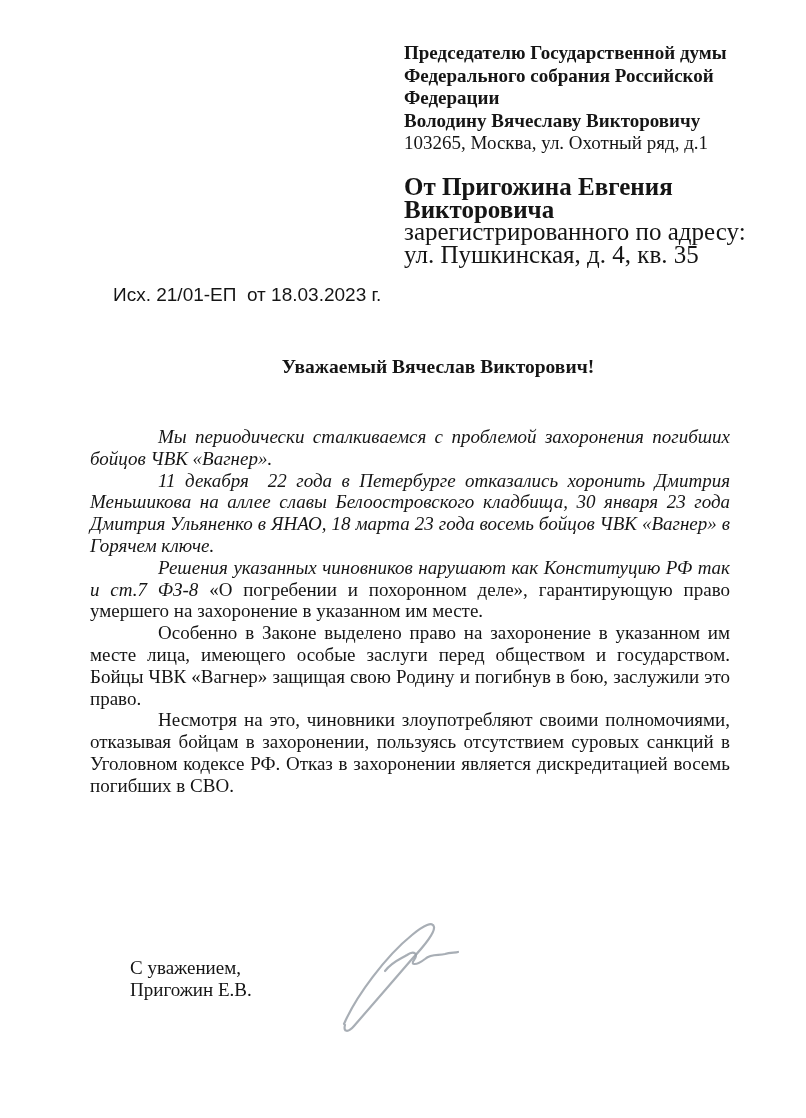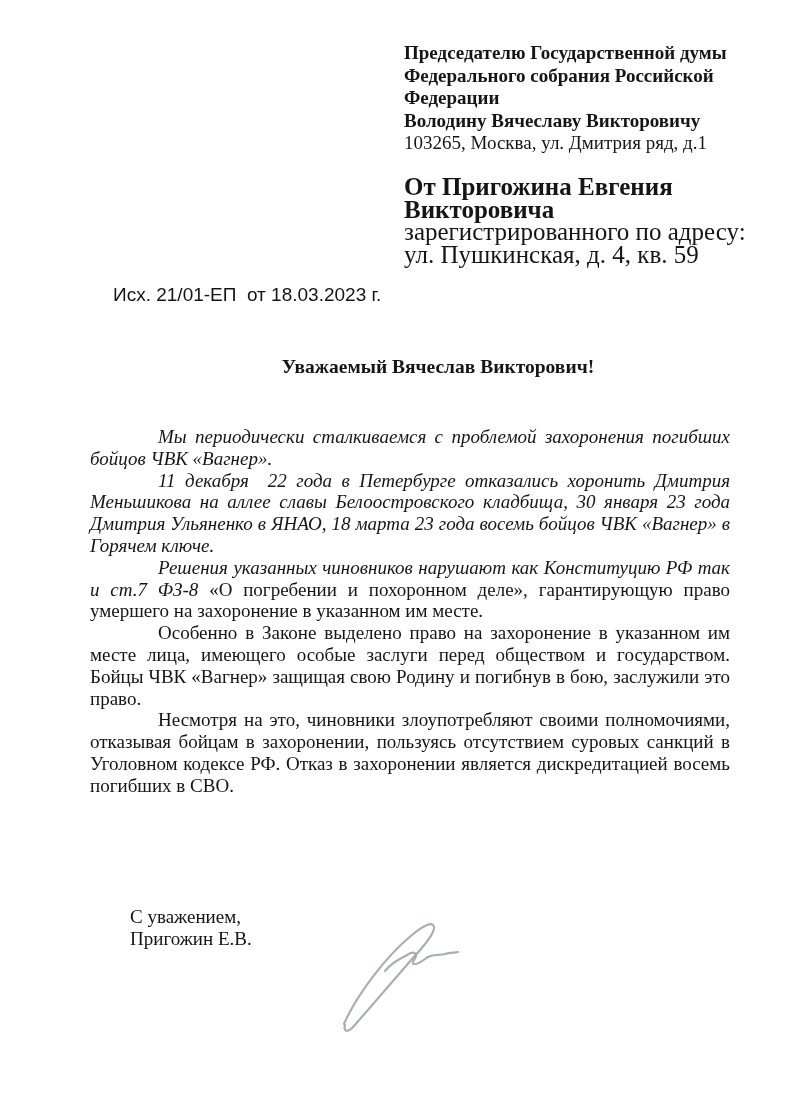--- a/index.html
+++ b/index.html
@@ -17,41 +17,41 @@
   .salutation{
     position:absolute;left:82px;top:356px;width:640px;box-sizing:border-box;
     padding-left:72px;text-align:center;font-weight:bold;font-size:19.5px;
   }
   .letter-body{
     position:absolute;left:90px;top:426px;width:640px;
     font-size:19px;line-height:21.8px;text-align:justify;
   }
   .letter-body p{margin:0;text-indent:68px;white-space:pre-wrap}
   .italic{font-style:italic}
-  .closing{position:absolute;left:130px;top:906px;font-size:19px;line-height:21.8px}
+  .closing{position:absolute;left:130px;top:957px;font-size:19px;line-height:21.8px}
   .signature{position:absolute;left:328px;top:918px;width:150px;height:120px}
   .signature path{fill:none;stroke-width:2.2;stroke-linecap:round;stroke-linejoin:round;opacity:.85}
 </style>
 </head>
 <body>
 
 <div class="page">
 
   <div class="recipient">
     <div class="bold">Председателю Государственной думы</div>
     <div class="bold">Федерального собрания Российской</div>
     <div class="bold">Федерации</div>
     <div class="bold">Володину Вячеславу Викторовичу</div>
-    <div>103265, Москва, ул. Дмитрия ряд, д.1</div>
+    <div>103265, Москва, ул. Охотный ряд, д.1</div>
   </div>
 
   <div class="sender">
     <div class="bold">От Пригожина Евгения Викторовича</div>
     <div>зарегистрированного по адресу:</div>
-    <div>ул. Пушкинская, д. 4, кв. 59</div>
+    <div>ул. Пушкинская, д. 4, кв. 35</div>
   </div>
 
   <div class="reference">Исх. 21/01-ЕП  от 18.03.2023 г.</div>
 
   <div class="salutation">Уважаемый Вячеслав Викторович!</div>
 
   <div class="letter-body">
     <p class="italic">Мы периодически сталкиваемся с проблемой захоронения погибших бойцов ЧВК «Вагнер».</p>
     <p class="italic">11 декабря  22 года в Петербурге отказались хоронить Дмитрия Меньшикова на аллее славы Белоостровского кладбища, 30 января 23 года Дмитрия Ульяненко в ЯНАО, 18 марта 23 года восемь бойцов ЧВК «Вагнер» в Горячем ключе.</p>
     <p><span class="italic">Решения указанных чиновников нарушают как Конституцию РФ так и ст.7 ФЗ-8 </span><span>«О погребении и похоронном деле», гарантирующую право умершего на захоронение в указанном им месте.</span></p>

